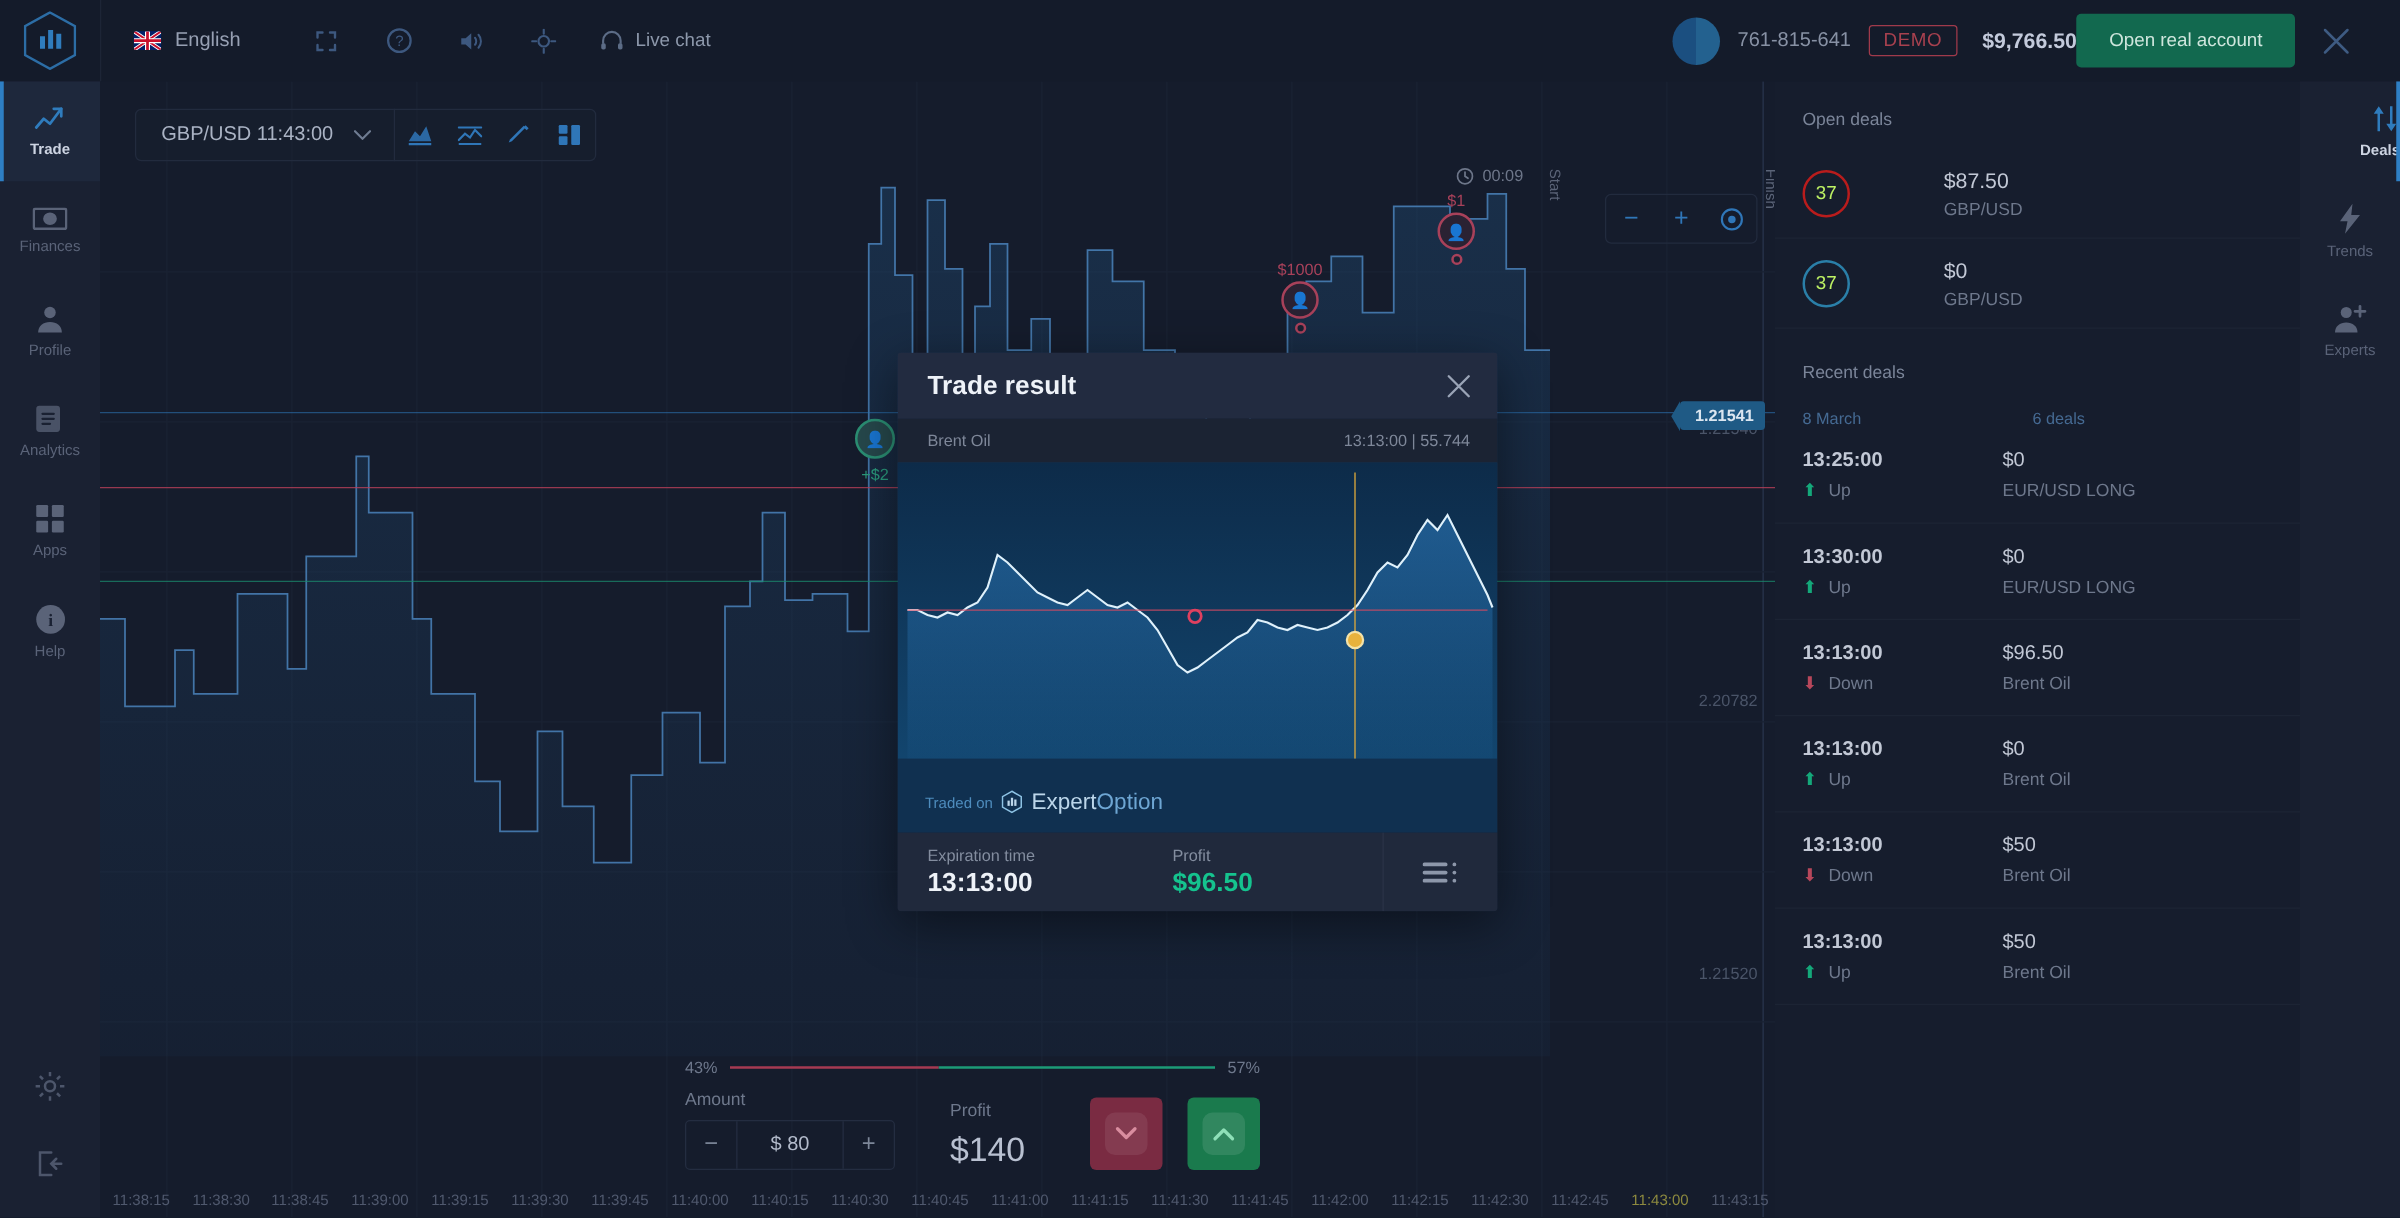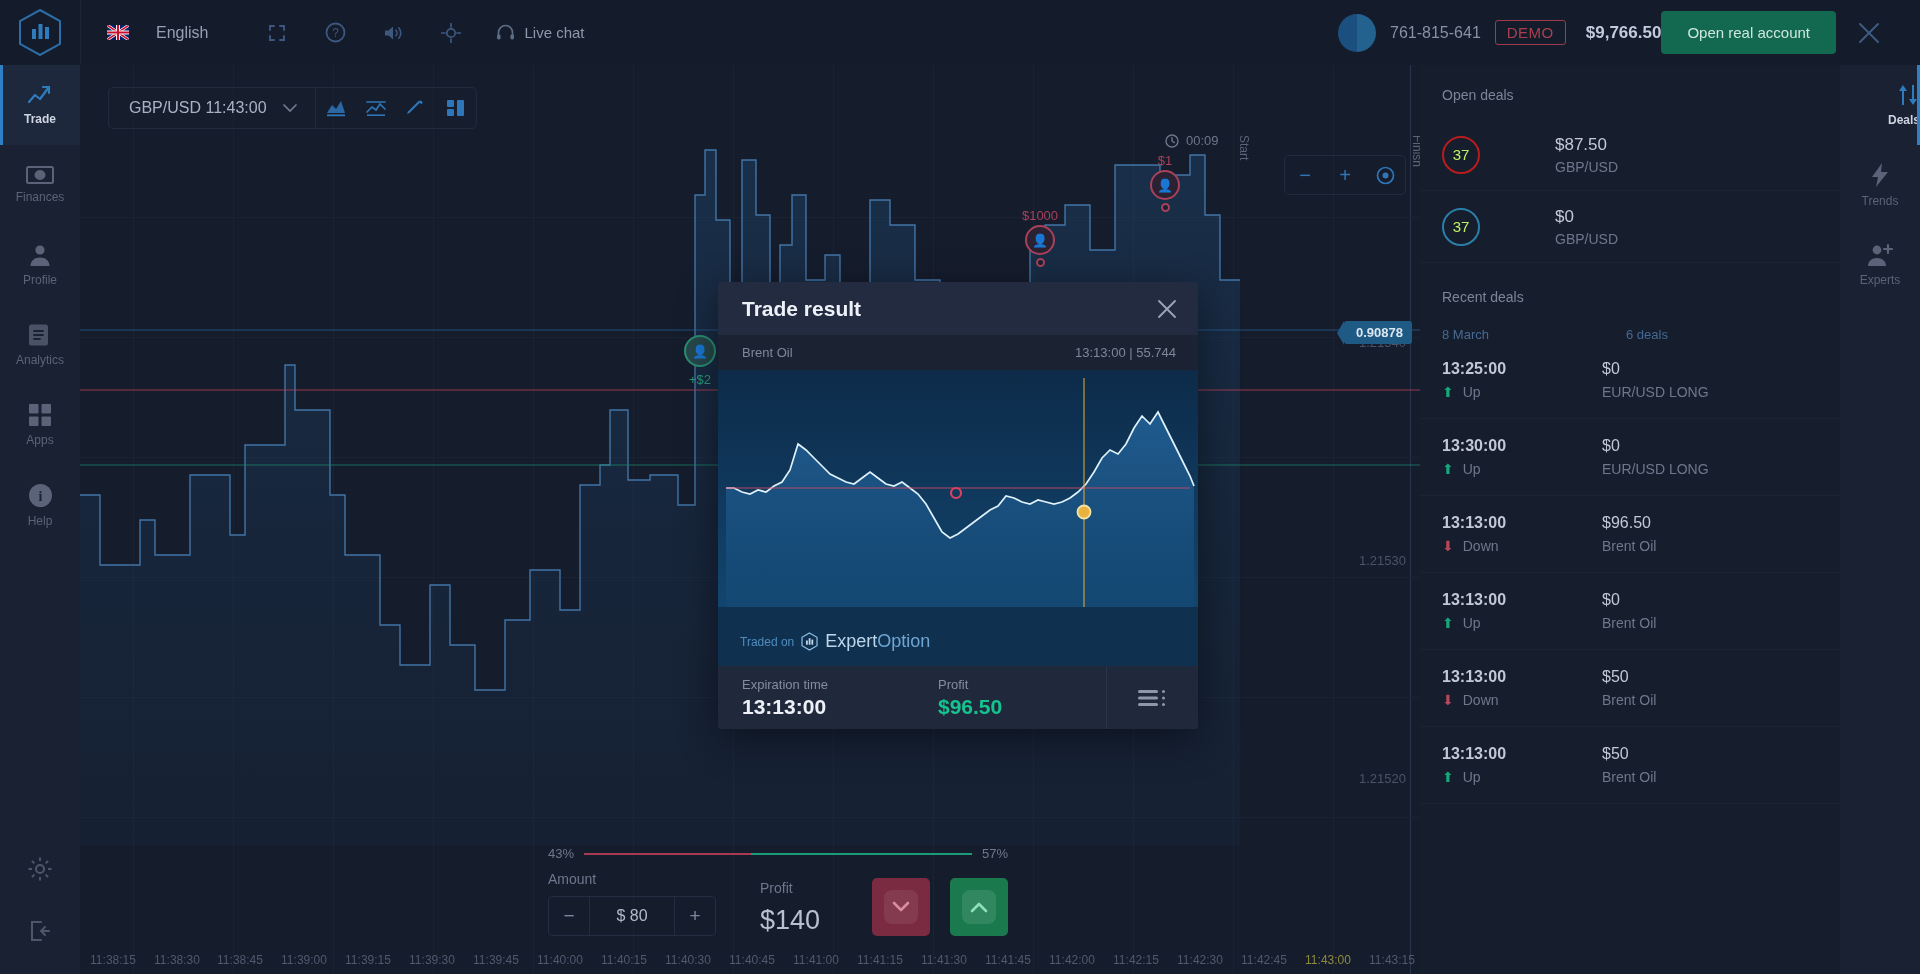--- a/index.html
+++ b/index.html
@@ -15,21 +15,21 @@
   
   .header {
     position: absolute; top: 0; left: 0; width: 1920px; height: 65px;
     background: #141b2a; display: flex; align-items: center;
     z-index: 40;
   }
   .logo-box { width: 80px; height: 65px; display: flex; align-items: center; justify-content: center; }
   .hex { width: 42px; height: 47px; position: relative; display:flex; align-items:center; justify-content:center; }
   .hex svg { display:block; }
   .hdr-divider { width: 1px; height: 65px; background: #1d2536; }
-  .lang { display: flex; align-items: center; gap: 27px; padding: 0 26px; height: 65px; cursor: pointer; }
+  .lang { display: flex; align-items: center; gap: 11px; padding: 0 26px; height: 65px; cursor: pointer; }
   .flag { width: 22px; height: 15px; border-radius: 2px; overflow: hidden; position: relative; background:#012169; }
   .flag svg { display:block; }
   .lang-label { font-size: 16px; color: #97a0b3; }
   .hdr-icons { display: flex; align-items: center; gap: 0px; height: 65px; padding-left: 14px; }
   .hdr-ic { width: 58px; height: 65px; display: flex; align-items: center; justify-content: center; cursor: pointer; color: #3d587f; }
   .livechat { display: flex; align-items: center; gap: 9px; padding: 0 16px; height: 65px; cursor: pointer; }
   .livechat-label { font-size: 15px; color: #8d98ab; }
   .hdr-right { margin-left: auto; display: flex; align-items: center; height: 65px; padding-right: 18px; gap: 0; }
   .avatar { width: 38px; height: 38px; border-radius: 50%; background: linear-gradient(90deg,#1b4f80 0%,#1b4f80 50%,#23618f 50%,#23618f 100%); }
   .acct-id { font-size: 16px; color: #8791a4; margin-left: 14px; margin-right: 14px; }
@@ -617,23 +617,23 @@
                L712,130 L726,130 L726,215 L745,215 L745,190 L760,190 L760,250 L790,250 L790,135 L810,135 L810,160
                L835,160 L835,215 L860,215 L860,235 L885,235 L885,275 L920,275 L920,255 L950,255 L950,175 L965,175
                L965,160 L985,160 L985,140 L1010,140 L1010,185 L1035,185 L1035,100 L1080,100 L1080,110 L1110,110
                L1110,90 L1125,90 L1125,150 L1140,150 L1140,215 L1160,215" fill="none" stroke="#4a83bb" stroke-width="1.4" opacity=".85"></path>
 
       <line x1="0" y1="265" x2="1420" y2="265" stroke="#2d79bd" stroke-width="1" opacity=".55"></line>
       <line x1="0" y1="325" x2="1420" y2="325" stroke="#b9405a" stroke-width="1" opacity=".8"></line>
       <line x1="0" y1="400" x2="1420" y2="400" stroke="#1a8d6e" stroke-width="1" opacity=".7"></line>
     </svg>
 
-    <div class="price-tag">0.90878</div>
+    <div class="price-tag">1.21541</div>
     <div class="axis-price" style="top:270px">1.21540</div>
-    <div class="axis-price" style="top:488px">1.21530</div>
+    <div class="axis-price" style="top:488px">2.20782</div>
     <div class="axis-price" style="top:706px">1.21520</div>
 
     <div class="timer-badge">
       <span style="display:flex">
         <svg width="14" height="14" viewBox="0 0 14 14" fill="none" stroke="currentColor" stroke-width="1.4">
             <circle cx="7" cy="7" r="6"></circle>
             <path d="M7 3.6V7l2.4 1.6" stroke-linecap="round"></path>
           </svg>
       </span>
       <span>00:09</span>

